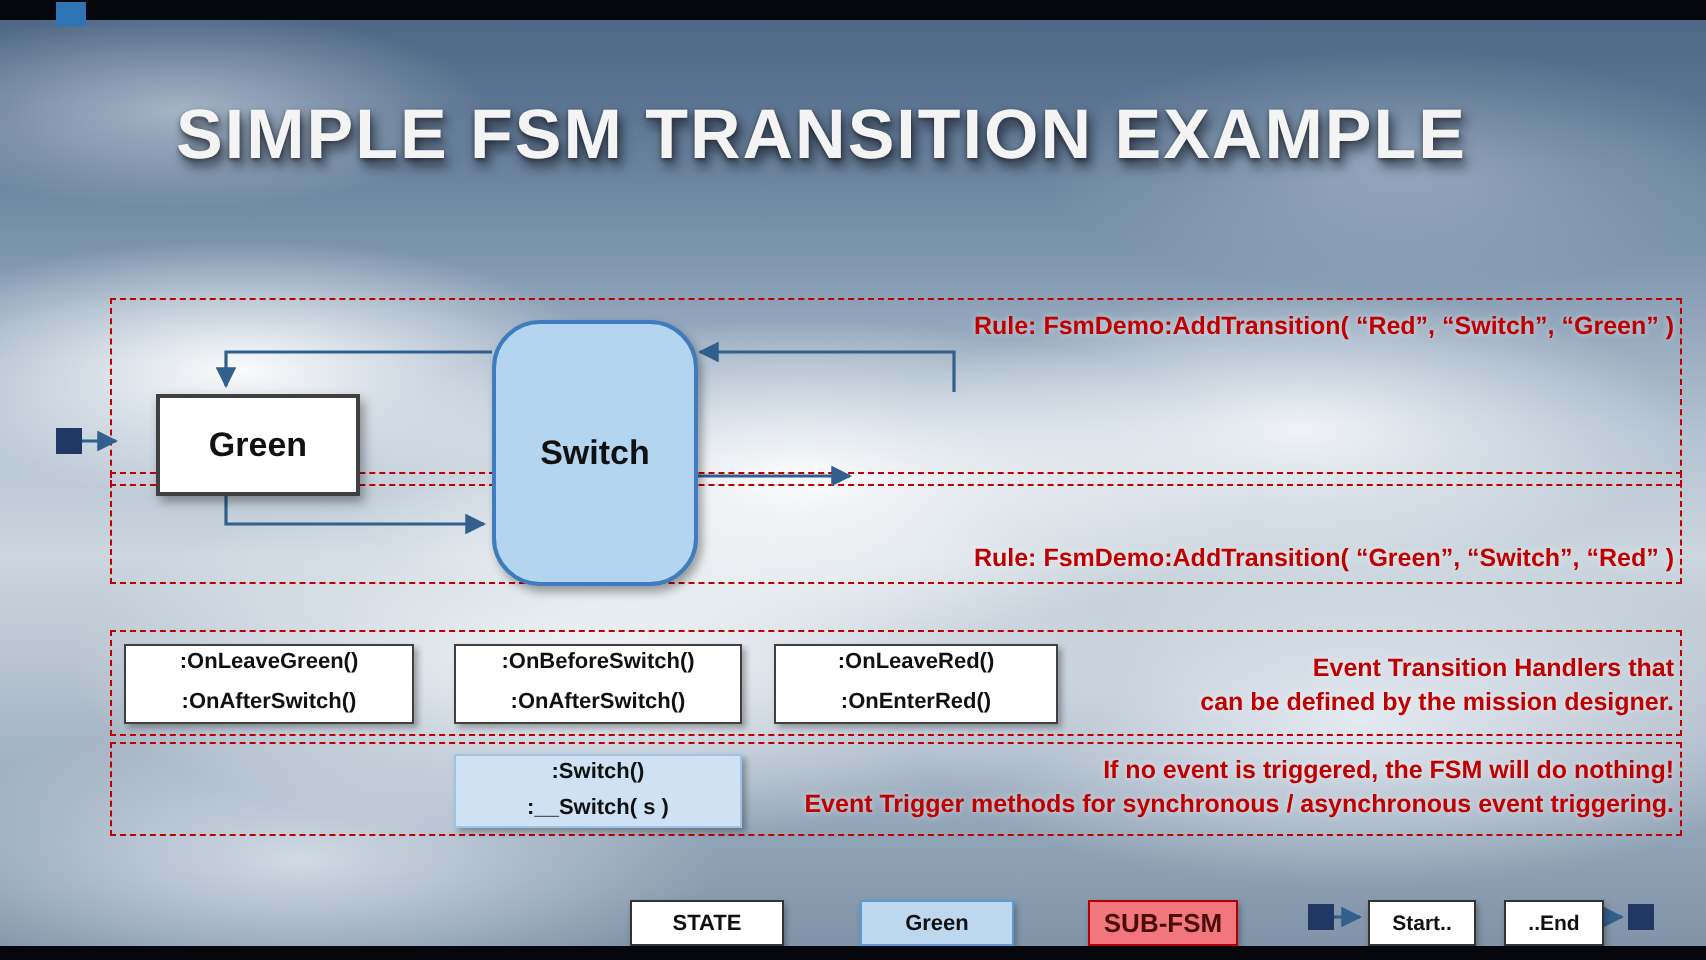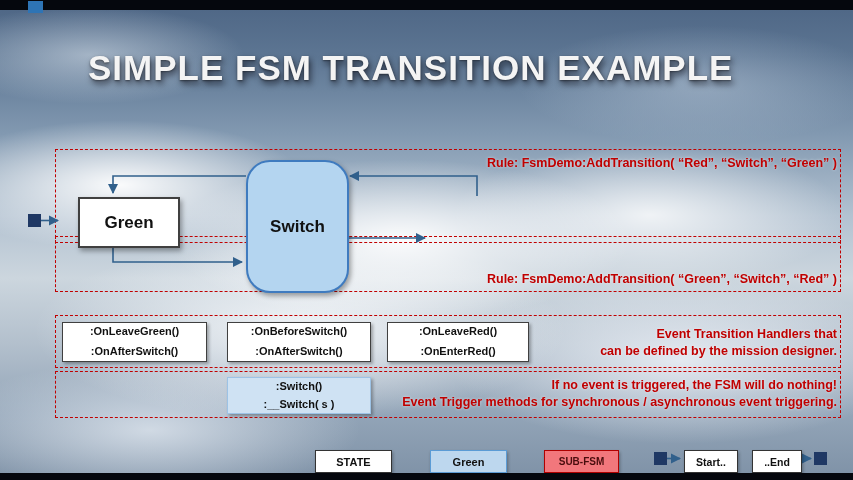--- a/index.html
+++ b/index.html
@@ -78,21 +78,21 @@
   .hbox-trigger{left:227px;top:377px;width:142px;height:35px;background:#cfe2f3;border:1px solid #9dc3e6;}
 
   
   .lg{
     position:absolute;display:flex;align-items:center;justify-content:center;
     height:21px;font-size:11px;font-weight:700;color:#111;
     box-shadow:1px 2px 3px rgba(0,0,0,.3);
   }
   .lg-state{left:315px;top:450px;width:75px;background:#fff;border:1px solid #333;}
   .lg-event{left:430px;top:450px;width:75px;background:#bdd7ee;border:1px solid #5b9bd5;font-weight:600;}
-  .lg-subfsm{left:544px;top:450px;width:73px;background:#f2777c;border:1px solid #b00000;color:#4a0d0d;font-size:10px;}
+  .lg-subfsm{left:544px;top:450px;width:73px;background:#f2777c;border:1px solid #b00000;color:#4a0d0d;font-size:13px;}
   .lg-start-box{left:684px;top:450px;width:52px;background:#fff;border:1px solid #333;font-size:10.5px;}
   .lg-end-box{left:752px;top:450px;width:48px;background:#fff;border:1px solid #333;font-size:10.5px;}
   .lg-start-sq{left:654px;top:452px;}
   .lg-end-sq{left:814px;top:452px;}
 
   svg.wires{position:absolute;inset:0;pointer-events:none;}
 </style>
 </head>
 <body>
 

